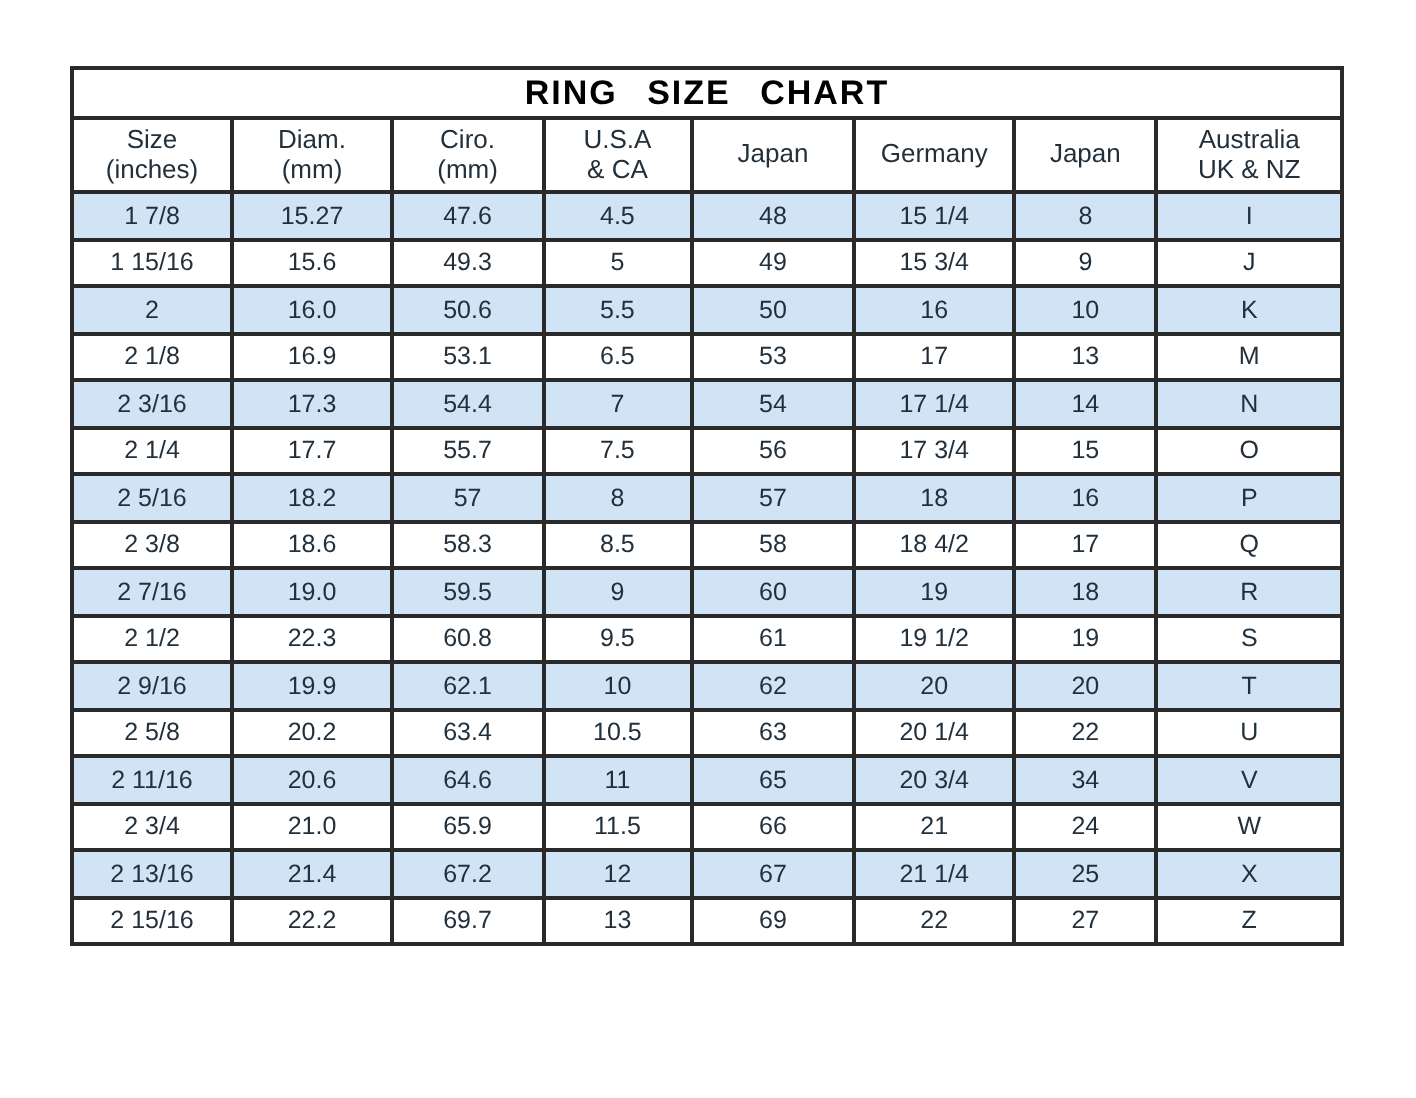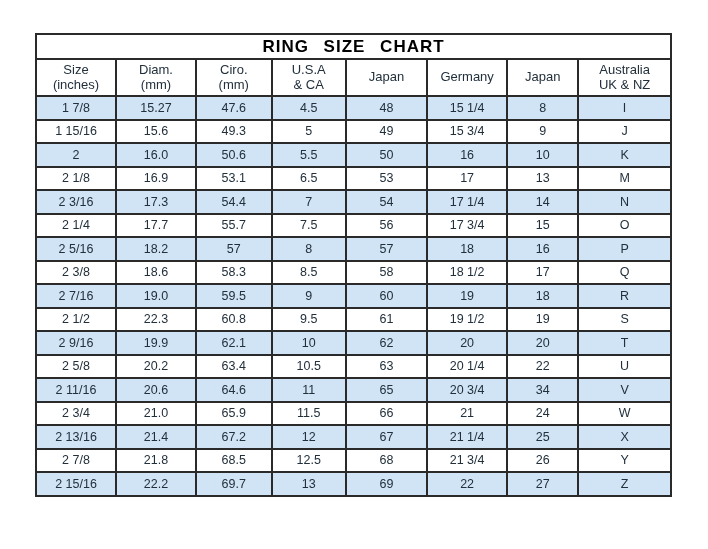--- a/index.html
+++ b/index.html
@@ -165,21 +165,21 @@
           <td>18</td>
           <td>16</td>
           <td>P</td>
         </tr>
         <tr>
           <td>2 3/8</td>
           <td>18.6</td>
           <td>58.3</td>
           <td>8.5</td>
           <td>58</td>
-          <td>18 1/2</td>
+          <td>18 4/2</td>
           <td>17</td>
           <td>Q</td>
         </tr>
         <tr>
           <td>2 7/16</td>
           <td>19.0</td>
           <td>59.5</td>
           <td>9</td>
           <td>60</td>
           <td>19</td>
@@ -240,30 +240,20 @@
           <td>2 13/16</td>
           <td>21.4</td>
           <td>67.2</td>
           <td>12</td>
           <td>67</td>
           <td>21 1/4</td>
           <td>25</td>
           <td>X</td>
         </tr>
         <tr>
-          <td>2 7/8</td>
-          <td>21.8</td>
-          <td>68.5</td>
-          <td>12.5</td>
-          <td>68</td>
-          <td>21 3/4</td>
-          <td>26</td>
-          <td>Y</td>
-        </tr>
-        <tr>
           <td>2 15/16</td>
           <td>22.2</td>
           <td>69.7</td>
           <td>13</td>
           <td>69</td>
           <td>22</td>
           <td>27</td>
           <td>Z</td>
         </tr>
       </tbody>

